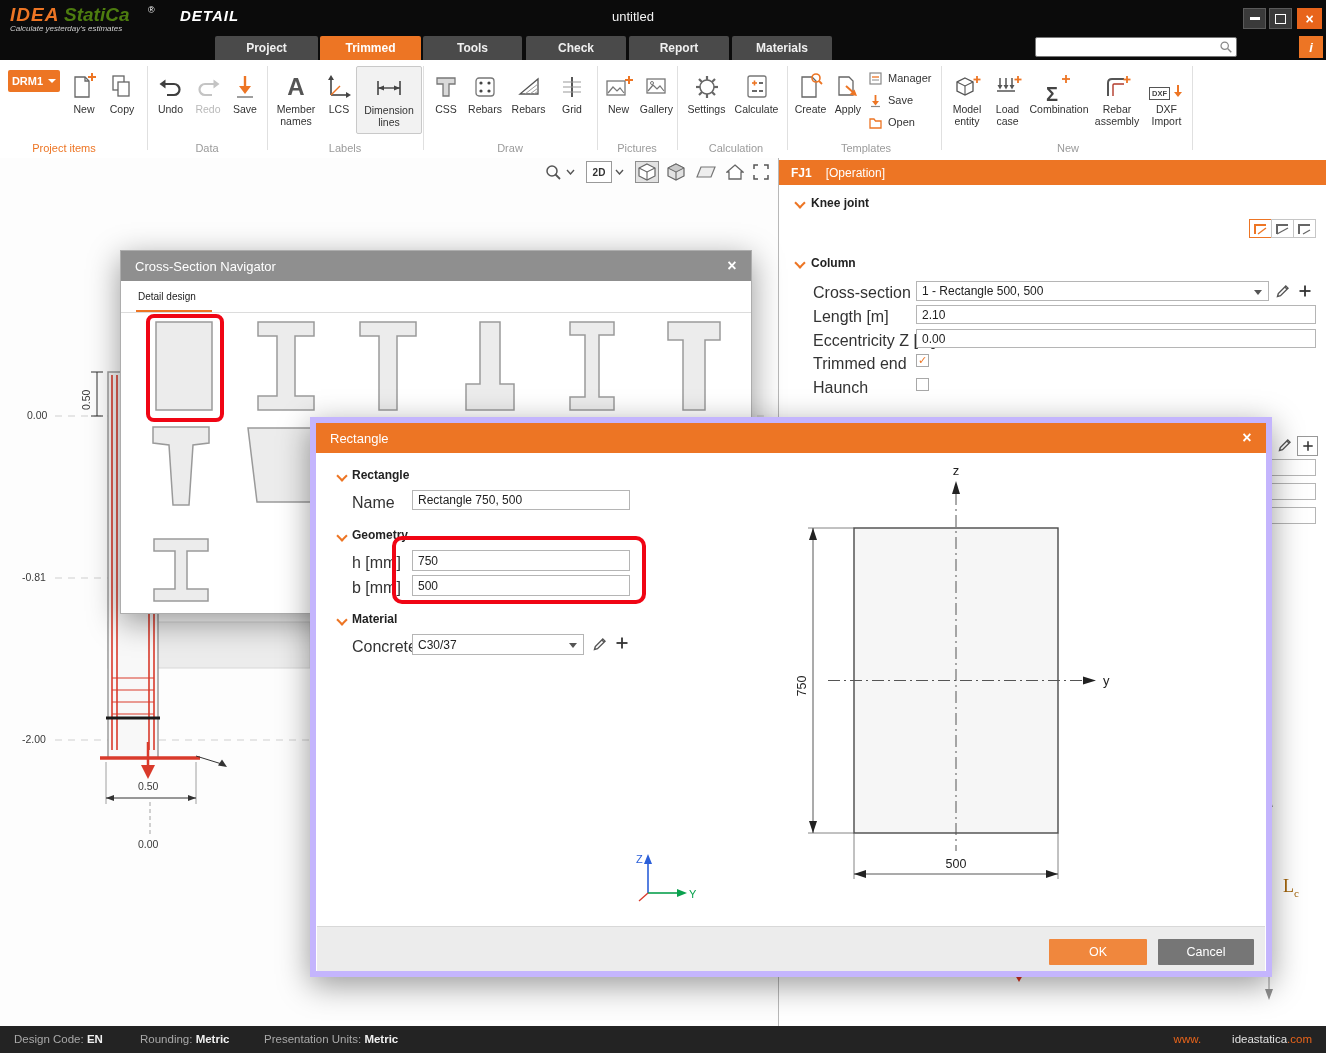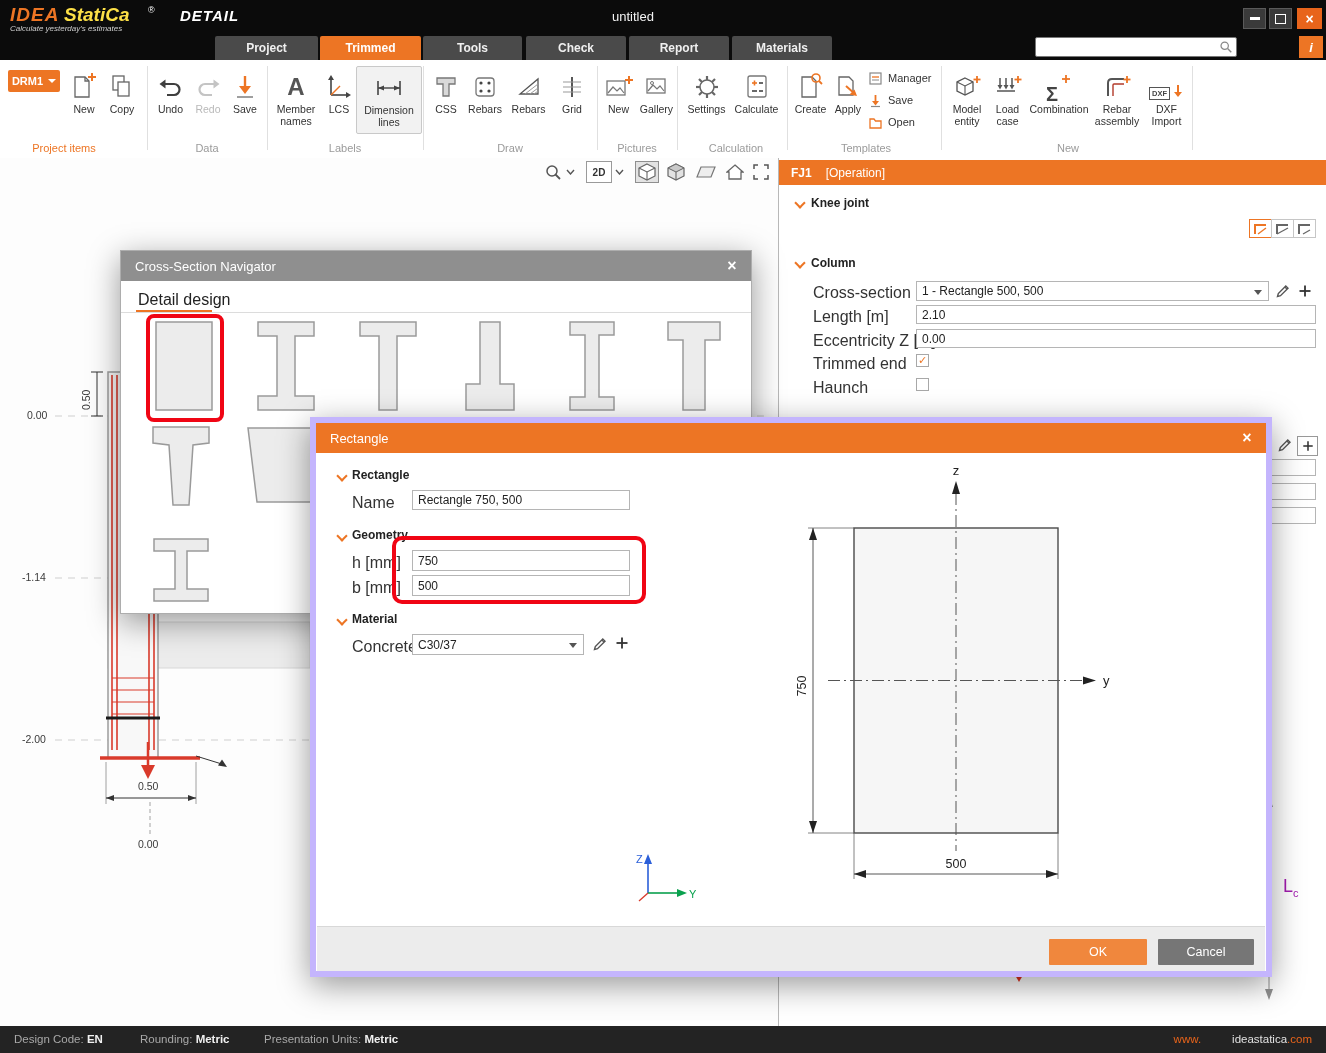--- a/index.html
+++ b/index.html
@@ -1,21 +1,21 @@
 <!DOCTYPE html>
 <html><head>
 <meta charset="utf-8">
 <style>
   html,body{margin:0;padding:0;background:#888;}
   #app{position:relative;width:1326px;height:1053px;overflow:hidden;background:#fff;
        font-family:"Liberation Sans","DejaVu Sans",sans-serif;-webkit-font-smoothing:antialiased;}
   
   .titlebar{position:absolute;left:0;top:0;width:1326px;height:34px;background:#0b0b0b;color:#fff;}
   .logo-idea{position:absolute;left:10px;top:4px;font-size:19px;font-weight:bold;font-style:italic;color:#ED7524;letter-spacing:1px;}
-  .logo-statica{position:absolute;left:64px;top:4px;font-size:19px;font-weight:bold;font-style:italic;color:#fde047;}
+  .logo-statica{position:absolute;left:64px;top:4px;font-size:19px;font-weight:bold;font-style:italic;color:#4d7c0f;}
   .logo-reg{position:absolute;left:148px;top:5px;font-size:9px;color:#fff;}
   .tagline{position:absolute;left:10px;top:24px;font-size:8px;font-style:italic;color:#cfcfcf;}
   .product{position:absolute;left:180px;top:7px;font-size:15px;font-weight:bold;font-style:italic;color:#fff;letter-spacing:1px;}
   .doc-title{position:absolute;left:0;top:9px;width:1266px;text-align:center;font-size:13px;color:#f2f2f2;}
   .winbtn{position:absolute;top:8px;width:21px;height:19px;display:flex;align-items:center;justify-content:center;}
   .winbtn.dark{background:#3a3a3a;border:1px solid #5a5a5a;}
   .winbtn.close{background:#E8641B;border:1px solid #E8641B;color:#fff;font-size:14px;font-weight:bold;line-height:1;}
   .min-glyph{width:10px;height:3px;background:#fff;}
   .max-glyph{width:9px;height:8px;border:1.5px solid #fff;}
   
@@ -62,21 +62,21 @@
   .sel-caret{position:absolute;right:6px;top:8px;width:0;height:0;border-left:4px solid transparent;border-right:4px solid transparent;border-top:5px solid #555;}
   .checkbox{position:absolute;width:13px;height:13px;border:1px solid #a8a8a8;background:#fff;box-sizing:border-box;
             display:flex;align-items:center;justify-content:center;font-size:11px;font-weight:bold;color:#ED7524;line-height:1;}
   .minijoint{position:absolute;top:61px;width:21px;height:17px;border:1px solid #c6c6c6;background:#fff;display:flex;align-items:center;justify-content:center;}
   .minijoint.sel{border:1px solid #ED7524;}
   
   .dialog{position:absolute;background:#fff;box-shadow:0 8px 30px rgba(0,0,0,0.40);}
   .dlg-title{position:absolute;left:0;top:0;right:0;height:30px;color:#fff;font-size:13px;display:flex;align-items:center;padding-left:14px;box-sizing:border-box;}
   .dlg-close{position:absolute;right:10px;top:6px;width:18px;height:18px;color:#fff;font-size:16px;font-weight:bold;
              display:flex;align-items:center;justify-content:center;line-height:1;}
-  .nav-tab{position:absolute;font-size:16px;color:#222;}
+  .nav-tab{position:absolute;font-size:10px;color:#222;}
   .thumb{position:absolute;display:flex;align-items:center;justify-content:center;}
   .annotation{position:absolute;border:4px solid #F00514;border-radius:8px;background:transparent;}
   .okbtn{position:absolute;background:#F0873D;color:#fff;font-size:12.5px;display:flex;align-items:center;justify-content:center;border-radius:1px;}
   .cancelbtn{position:absolute;background:#767676;color:#fff;font-size:12.5px;display:flex;align-items:center;justify-content:center;border-radius:1px;}
   .dlg-bottom{position:absolute;background:#ececec;border-top:1px solid #d8d8d8;}
   
   .statusbar{position:absolute;left:0;top:1026px;width:1326px;height:27px;background:#232323;color:#a8a8a8;font-size:11.5px;}
   .statusbar b{color:#f0f0f0;}
   .sb-item{position:absolute;top:7px;}
 </style>
@@ -480,21 +480,21 @@
 
       <line x1="106" y1="604" x2="106" y2="646" stroke="#888" stroke-width="0.8"></line>
       <line x1="196" y1="604" x2="196" y2="646" stroke="#888" stroke-width="0.8"></line>
       <line x1="106" y1="640" x2="196" y2="640" stroke="#333" stroke-width="1"></line>
       <polygon points="106,640 114,637 114,643" fill="#333"></polygon>
       <polygon points="196,640 188,637 188,643" fill="#333"></polygon>
       <line x1="150" y1="644" x2="150" y2="676" stroke="#999" stroke-width="0.9" stroke-dasharray="4 3"></line>
     </svg>
 
     <span class="clabel" style="left:27px;top:251px;">0.00</span>
-    <span class="clabel" style="left:22px;top:413px;">-1.14</span>
+    <span class="clabel" style="left:22px;top:413px;">-0.81</span>
     <span class="clabel" style="left:22px;top:575px;">-2.00</span>
     <span class="vlabel" style="left:80px;top:252px;">0.50</span>
     <span class="clabel" style="left:138px;top:622px;">0.50</span>
     <span class="clabel" style="left:138px;top:680px;">0.00</span>
 
     <div class="cvtool" style="left:543px;">
       <div class="toolbtn">
           <svg width="18" height="18" viewBox="0 0 18 18">
             <circle cx="8" cy="8" r="5" fill="none" stroke="#555" stroke-width="1.5"></circle>
             <line x1="11.5" y1="11.5" x2="16" y2="16" stroke="#555" stroke-width="1.8"></line>
@@ -619,21 +619,21 @@
       </div>
     <div class="pfield" style="left:372px;top:301px;width:165px;height:17px;"></div>
     <div class="pfield" style="left:372px;top:325px;width:165px;height:17px;"></div>
     <div class="pfield" style="left:372px;top:349px;width:165px;height:17px;"></div>
 
     <svg width="60" height="210" style="position:absolute;left:480px;top:635px;">
       <line x1="10" y1="12" x2="10" y2="198" stroke="#909090" stroke-width="1"></line>
       <polygon points="6,14 14,14 10,3" fill="#909090"></polygon>
       <polygon points="6,196 14,196 10,207" fill="#909090"></polygon>
     </svg>
-    <span style="position:absolute;left:504px;top:718px;font-size:18px;color:#a21caf;"><span>L</span><sub style="font-size:11px;">c</sub></span>
+    <span style="position:absolute;left:504px;top:718px;font-size:18px;color:#a16207;font-family:Liberation Serif, serif;"><span>L</span><sub style="font-size:11px;">c</sub></span>
 
     <div style="position:absolute;left:238px;top:760px;width:3px;height:50px;background:#E03020;"></div>
     <div style="position:absolute;left:232px;top:810px;width:0;height:0;border-left:8px solid transparent;border-right:8px solid transparent;border-top:14px solid #E03020;"></div>
   </div>
 
   <div class="dialog" style="left:120px;top:250px;width:630px;height:362px;border:1px solid #adadad;z-index:5;">
     <div class="dlg-title" style="background:#8f8f8f;">
       <span>Cross-Section Navigator</span>
     </div>
     <div class="dlg-close">

